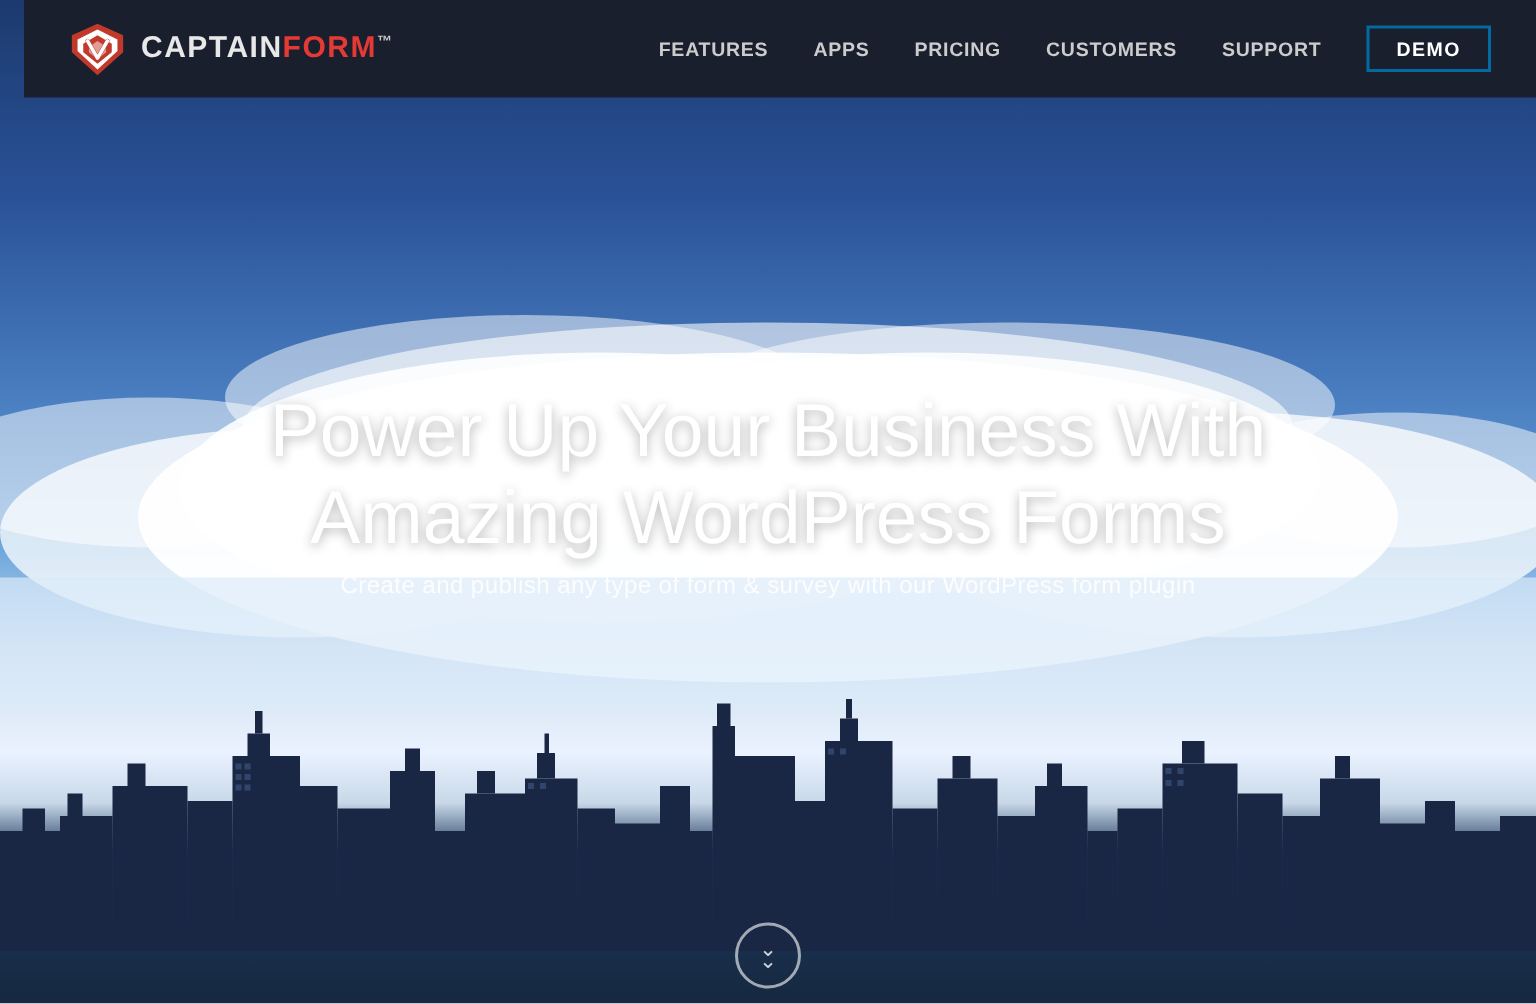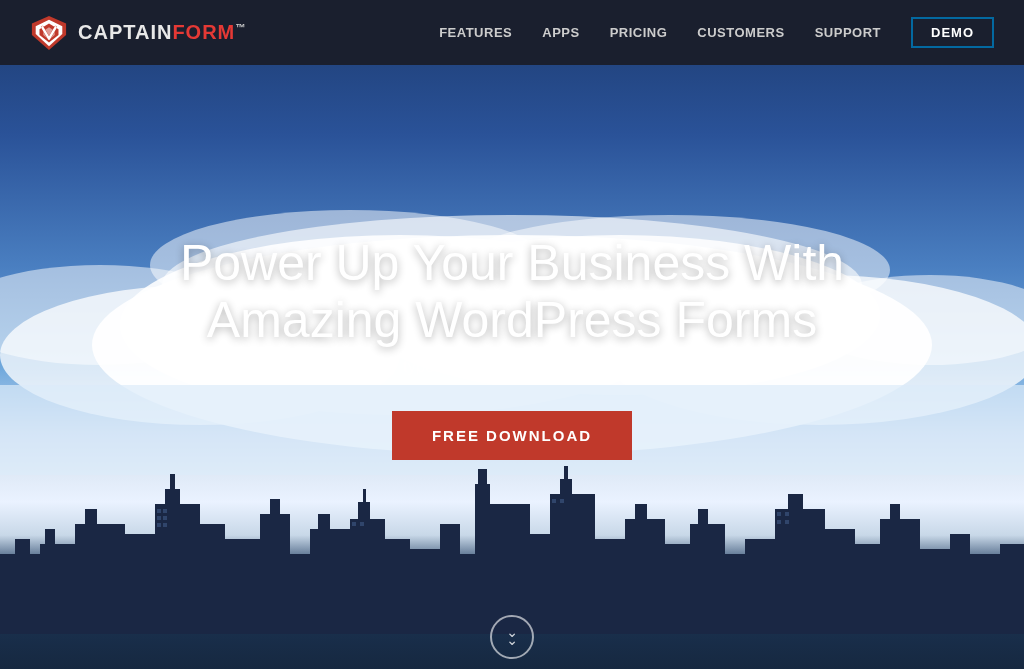--- a/index.html
+++ b/index.html
@@ -7,21 +7,21 @@
     body {
       width: 1024px;
       height: 669px;
       overflow: hidden;
       font-family: 'Arial', sans-serif;
     }
 
     
     .navbar {
       position: absolute;
-      top: 0; left: 0; right: 0;
+      top: 0; left: 16px; right: 0;
       height: 65px;
       background-color: #1a1f2e;
       display: flex;
       align-items: center;
       justify-content: space-between;
       padding: 12px 30px;
       z-index: 10;
     }
 
     .logo-area {
@@ -287,21 +287,20 @@
       <rect x="777" y="118" width="4" height="4"></rect>
         <rect x="785" y="118" width="4" height="4"></rect>
       <rect x="777" y="126" width="4" height="4"></rect>
         <rect x="785" y="126" width="4" height="4"></rect>
     </g>
   </svg>
 
   <div class="hero-content" style="z-index:5; position:relative; margin-top:-60px;">
     <h1 class="hero-title">Power Up Your Business With Amazing WordPress Forms</h1>
     <p class="hero-subtitle">Create and publish any type of form &amp; survey with our WordPress form plugin</p>
-    <button class="free-download-btn">FREE DOWNLOAD</button>
   </div>
 
   <div class="scroll-down" style="z-index:10;">
     <div class="chevron-down">⌄</div>
     <div class="chevron-down" style="margin-top:-8px;">⌄</div>
   </div>
 
 </section>
 
 </body></html>

